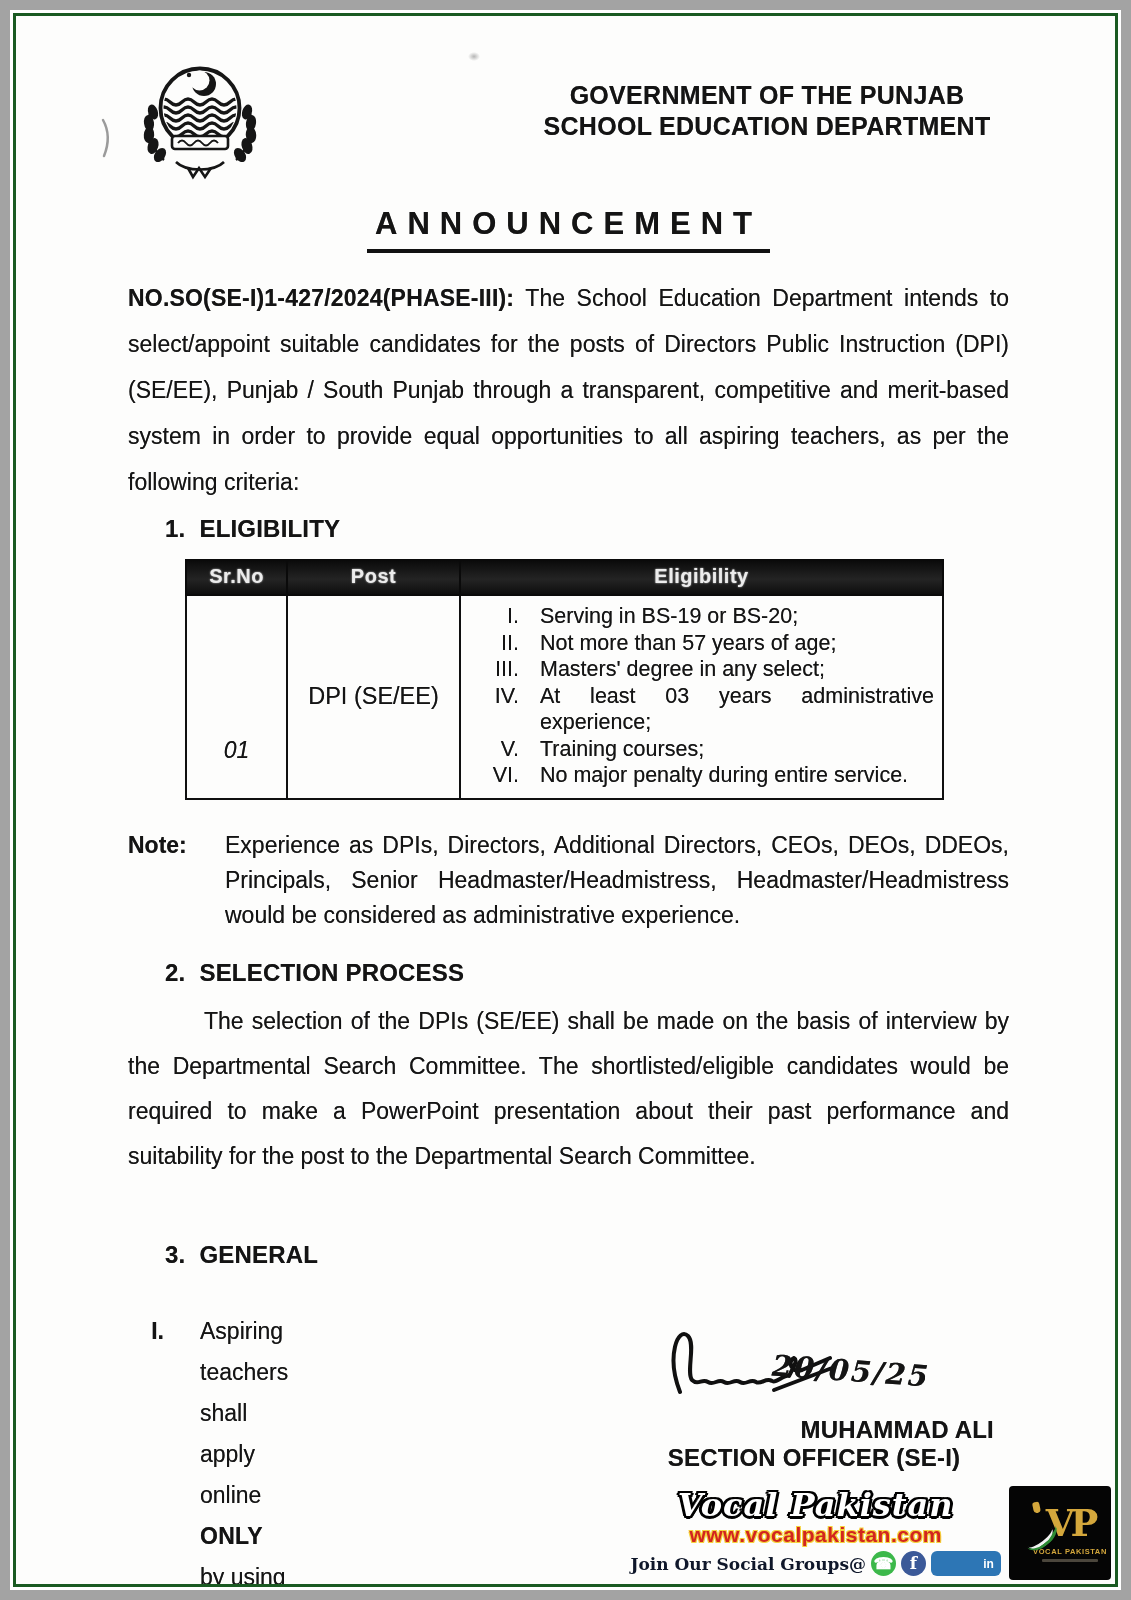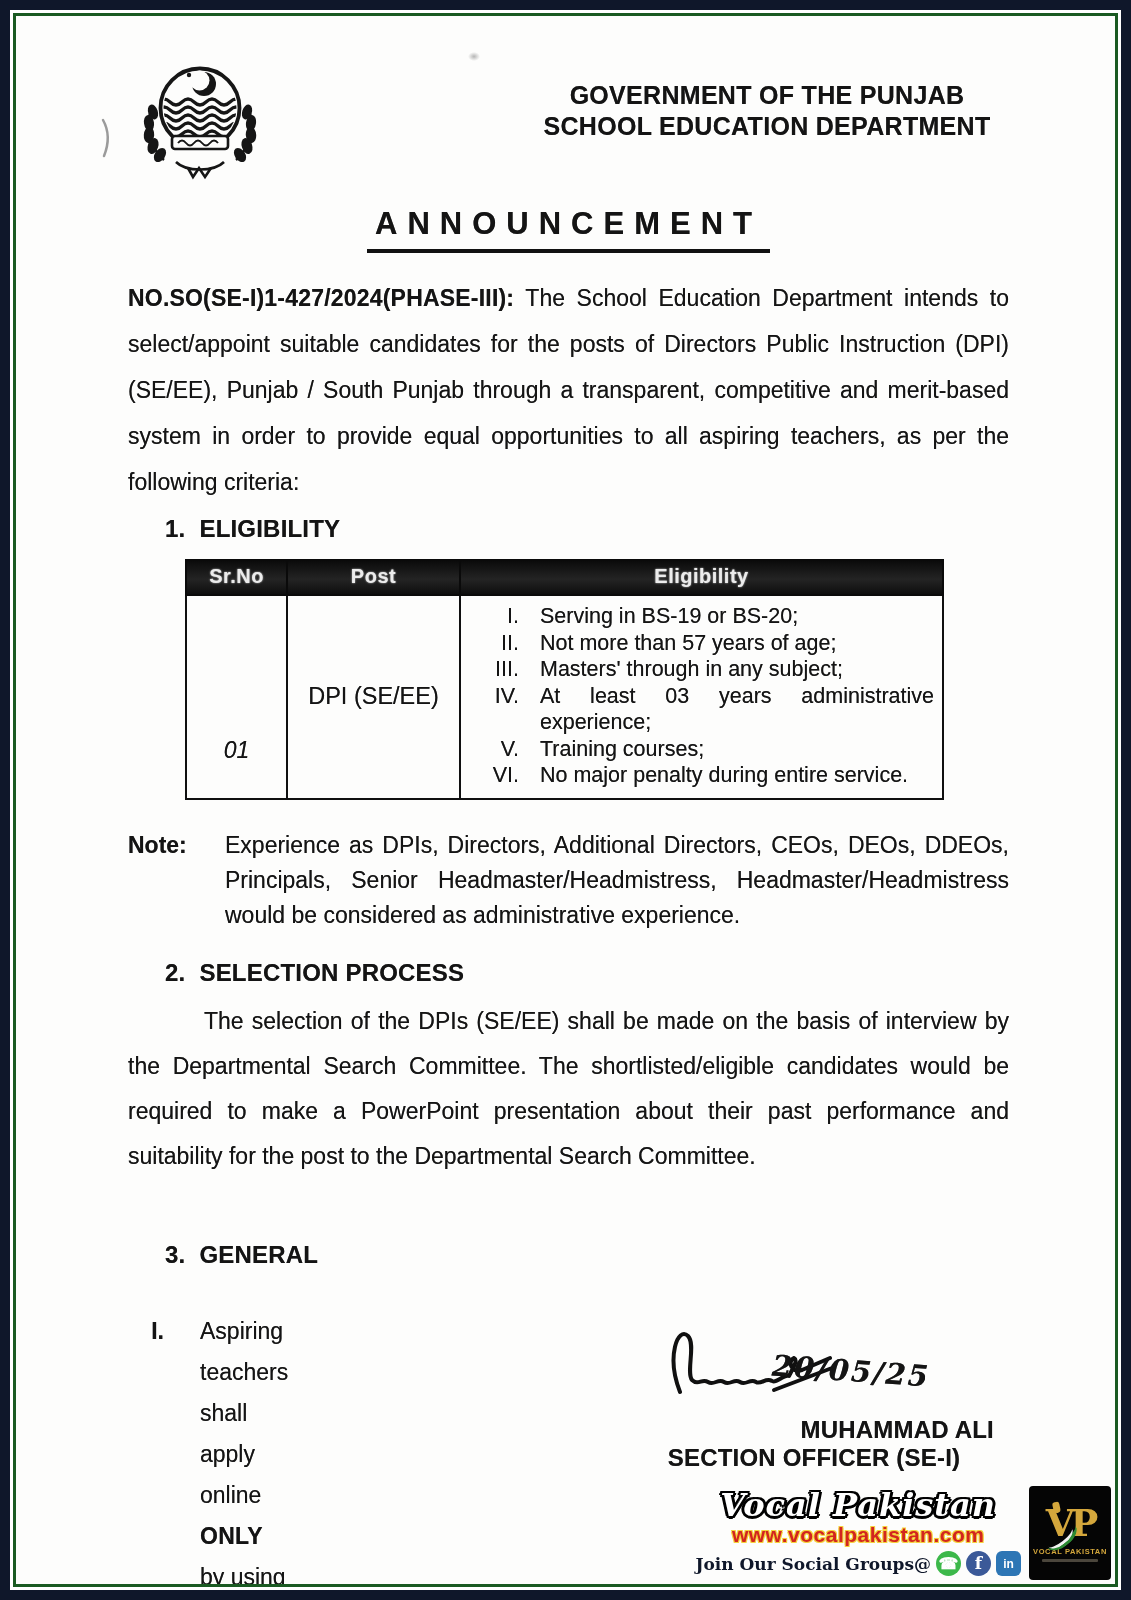--- a/index.html
+++ b/index.html
@@ -1,18 +1,18 @@
 <!DOCTYPE html>
 <html><head>
 <meta charset="utf-8">
 <style>
   html,body{margin:0;padding:0;background:#e8e8e8;}
   .page{
     width:1131px;height:1600px;box-sizing:border-box;
-    border:10px solid #0f172a;background:#1a5a22;
+    border:10px solid #a3a3a3;background:#1a5a22;
     padding:3px;position:relative;
     font-family:"Liberation Sans",sans-serif;color:#141414;
   }
   .inner{
     background:#fdfdfc;border:3px solid #1a5a22;outline:3px solid #fff;outline-offset:-0px;
     box-sizing:border-box;height:100%;position:relative;overflow:hidden;
     padding:36px 106px 0 112px;
     text-shadow:0 0 0.6px rgba(20,20,20,0.65);
   }
   
@@ -78,24 +78,24 @@
   .wm-site{
     font-size:21px;font-weight:bold;color:#d2251f;letter-spacing:.5px;line-height:26px;
     text-shadow:-1px -1px 0 #f5d23c,1px -1px 0 #f5d23c,-1px 1px 0 #f5d23c,1px 1px 0 #f5d23c;
   }
   .wm-social{display:flex;align-items:center;justify-content:center;gap:5px;margin-top:3px;}
   .wm-social .lbl{font-family:"DejaVu Serif",serif;font-weight:bold;font-size:17px;color:#0f172a;}
   .sico{width:25px;height:25px;border-radius:50%;color:#fff;font-size:14px;font-weight:bold;
         display:flex;align-items:center;justify-content:center;line-height:1;}
   .sico.wa{background:#3cb84a;font-size:16px;}
   .sico.fb{background:#3b5998;font-family:"DejaVu Serif",serif;font-size:17px;}
-  .sico.li{background:#2d76b5;border-radius:6px;font-size:12px;}
+  .sico.li{background:#2d76b5;border-radius:6px;font-size:12px;padding-left:45px;}
   .vp-logo{
     width:82px;height:94px;background:#050505;border-radius:4px;flex:none;
-    display:flex;flex-direction:column;align-items:center;justify-content:center;position:relative;
+    display:flex;flex-direction:column;align-items:center;justify-content:center;position:relative;padding-left:20px;
   }
   .vp-letters{font-family:"DejaVu Serif",serif;font-weight:bold;font-size:37px;color:#d4a73c;
               letter-spacing:-4px;line-height:36px;}
   .vp-swoosh{position:absolute;left:14px;top:40px;width:36px;height:16px;
              border-bottom:5px solid #2d8a34;border-radius:50%;transform:rotate(-38deg);}
   .vp-swoosh2{position:absolute;left:16px;top:44px;width:30px;height:12px;
              border-bottom:3px solid #f2f2f2;border-radius:50%;transform:rotate(-38deg);}
   .vp-mic{position:absolute;left:24px;top:16px;width:7px;height:11px;background:#d4a73c;
           border-radius:3px 3px 4px 4px;transform:rotate(-12deg);}
   .vp-caption{font-size:7.5px;font-weight:bold;color:#d4a73c;letter-spacing:.6px;margin-top:6px;}
@@ -196,21 +196,21 @@
           <div class="crit">
                 <span class="rn">I.</span>
                 <span class="ct">Serving in BS-19 or BS-20;</span>
               </div>
           <div class="crit">
                 <span class="rn">II.</span>
                 <span class="ct">Not more than 57 years of age;</span>
               </div>
           <div class="crit">
                 <span class="rn">III.</span>
-                <span class="ct">Masters' through in any subject;</span>
+                <span class="ct">Masters' degree in any select;</span>
               </div>
           <div class="crit">
                 <span class="rn">IV.</span>
                 <span class="ct">At least 03 years administrative experience;</span>
               </div>
           <div class="crit">
                 <span class="rn">V.</span>
                 <span class="ct">Training courses;</span>
               </div>
           <div class="crit">

